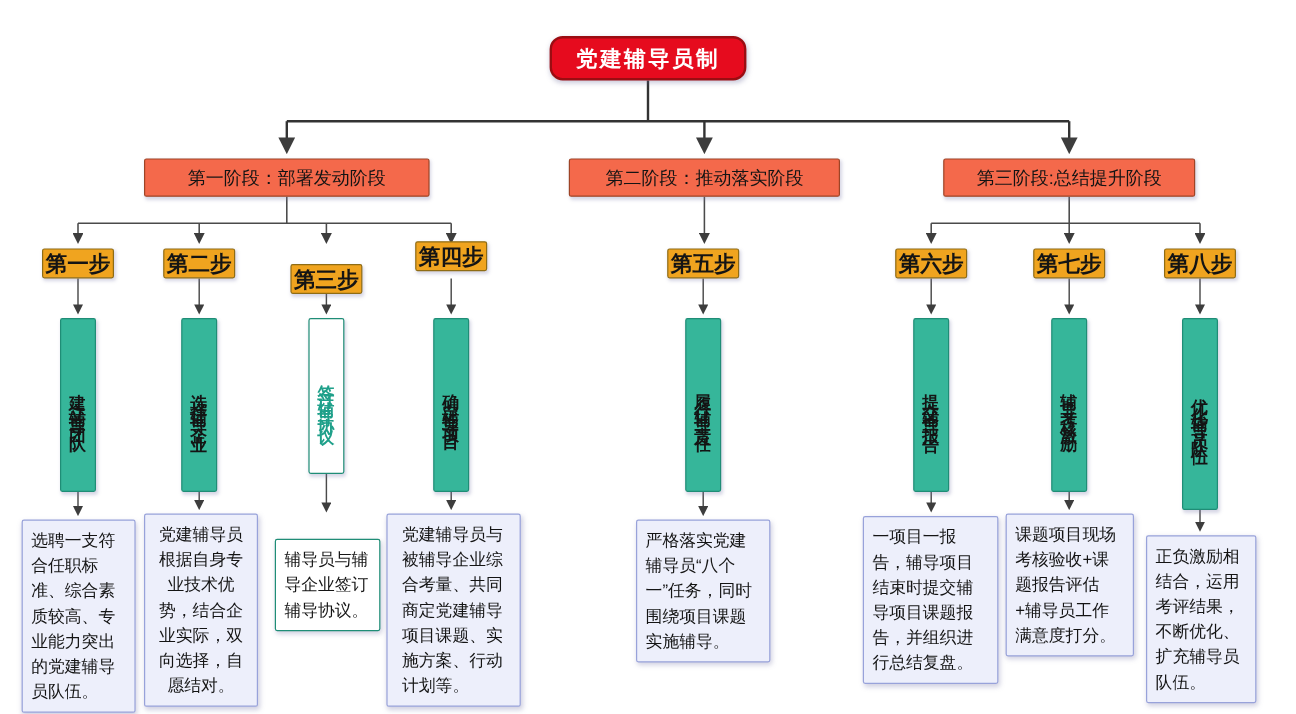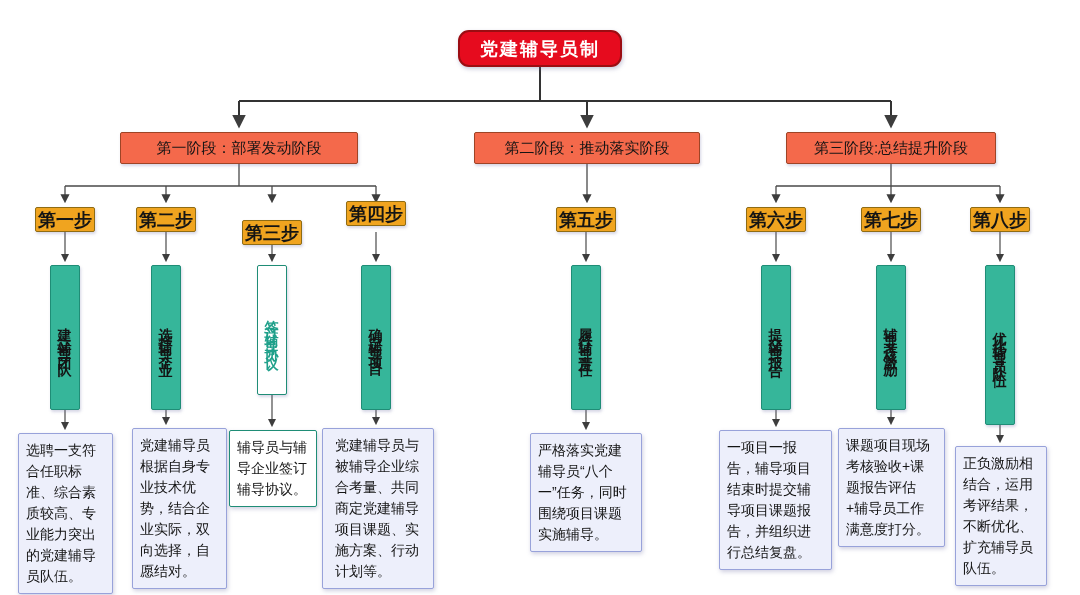--- a/index.html
+++ b/index.html
@@ -167,21 +167,21 @@
   <div class="node task" style="left:50px;top:265px;height:145px;">建立辅导团队</div>
   <div class="node task" style="left:151px;top:265px;height:145px;">选择辅导企业</div>
   <div class="node task alt" style="left:257px;top:265px;height:130px;">签订辅导协议</div>
   <div class="node task" style="left:361px;top:265px;height:145px;">确定辅导项目</div>
   <div class="node task" style="left:571px;top:265px;height:145px;">履行辅导责任</div>
   <div class="node task" style="left:761px;top:265px;height:145px;">提交辅导报告</div>
   <div class="node task" style="left:876px;top:265px;height:145px;">辅导考核激励</div>
   <div class="node task" style="left:985px;top:265px;height:160px;">优化辅导员队伍</div>
 
   <div class="node desc" style="left:18px;top:433px;width:95px;">选聘一支符合任职标准、综合素质较高、专业能力突出的党建辅导员队伍。</div>
-  <div class="node desc" style="left:132px;top:428px;width:95px;">党建辅导员根据自身专业技术优势，结合企业实际，双向选择，自愿结对。</div>
-  <div class="node desc alt" style="left:229px;top:430px;width:88px;">辅导员与辅导企业签订辅导协议。</div>
+  <div class="node desc" style="left:120px;top:428px;width:95px;text-align:center;">党建辅导员根据自身专业技术优势，结合企业实际，双向选择，自愿结对。</div>
+  <div class="node desc alt" style="left:229px;top:449px;width:88px;">辅导员与辅导企业签订辅导协议。</div>
   <div class="node desc" style="left:322px;top:428px;width:112px;padding-left:12px;">党建辅导员与被辅导企业综合考量、共同商定党建辅导项目课题、实施方案、行动计划等。</div>
   <div class="node desc" style="left:530px;top:433px;width:112px;">严格落实党建辅导员“八个一”任务，同时围绕项目课题实施辅导。</div>
   <div class="node desc" style="left:838px;top:428px;width:107px;">课题项目现场考核验收+课题报告评估+辅导员工作满意度打分。</div>
   <div class="node desc" style="left:719px;top:430px;width:113px;">一项目一报告，辅导项目结束时提交辅导项目课题报告，并组织进行总结复盘。</div>
   <div class="node desc" style="left:955px;top:446px;width:92px;">正负激励相结合，运用考评结果，不断优化、扩充辅导员队伍。</div>
 
 </div>
 
 </body></html>

